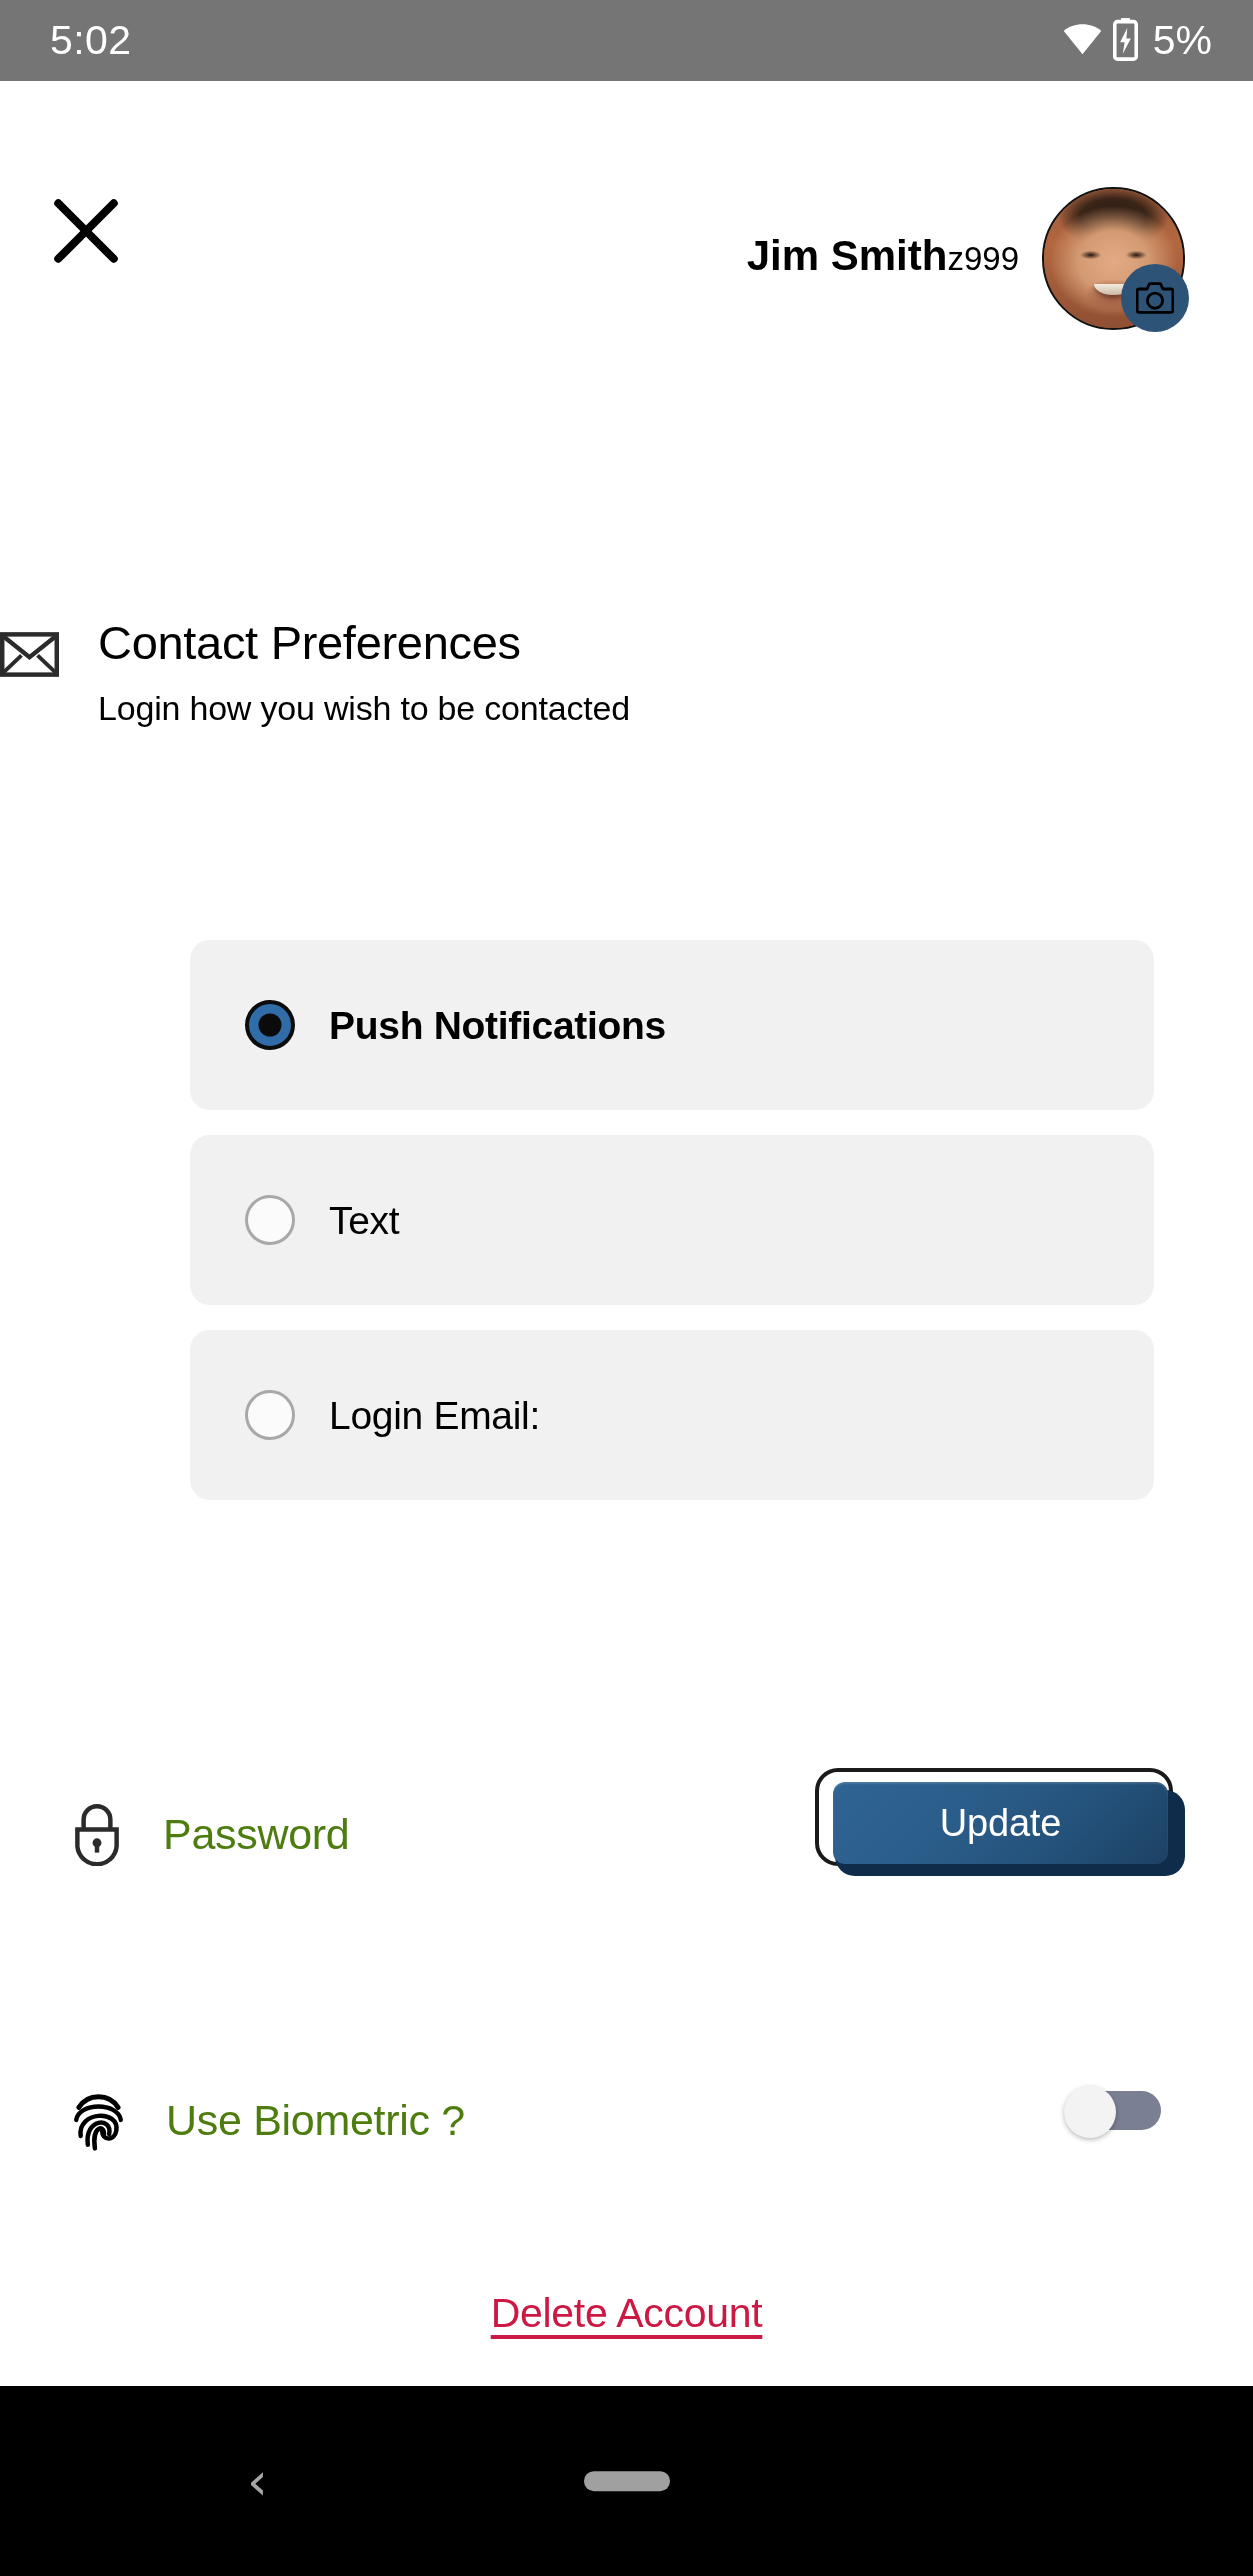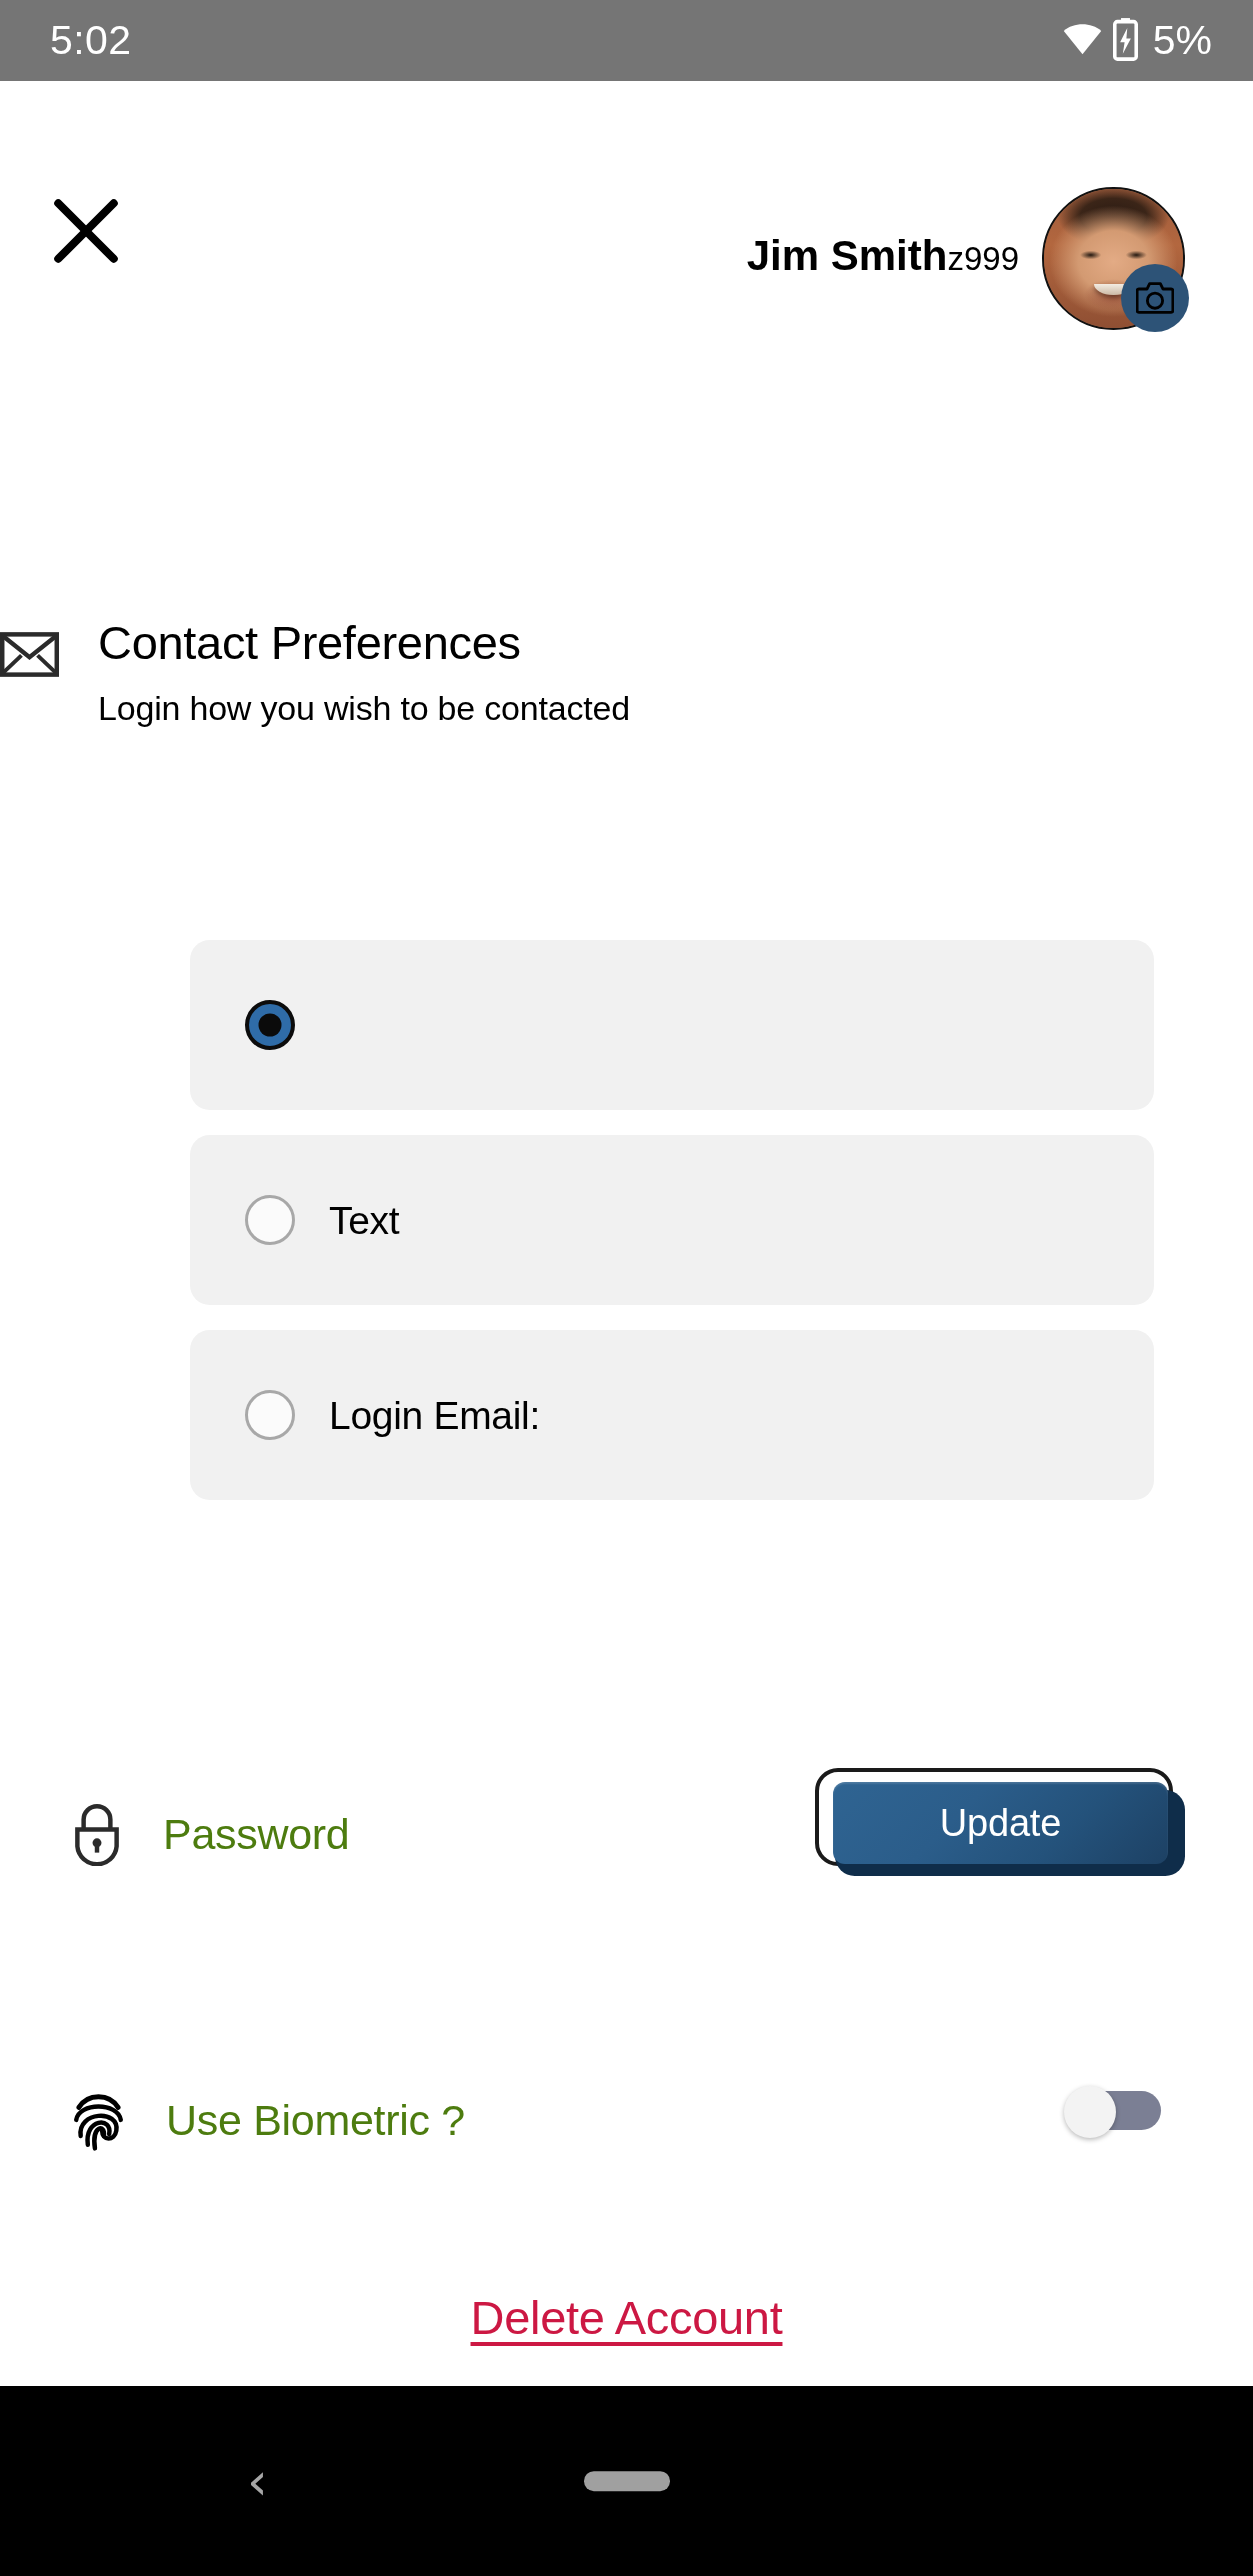--- a/index.html
+++ b/index.html
@@ -356,21 +356,21 @@
 
   
   .delete-link {
     position: absolute;
     left: 0;
     top: 2209px;
     width: 1253px;
     text-align: center;
   }
   .delete-link span {
-    font-size: 47px;
+    font-size: 41px;
     color: #cc1843;
     text-decoration: underline;
     text-decoration-thickness: 3.6px;
     text-underline-offset: 8px;
     letter-spacing: -0.3px;
     cursor: pointer;
   }
 
   
   .nav-bar {
@@ -467,20 +467,21 @@
         <div class="pref-title">Contact Preferences</div>
         <div class="pref-sub">Login how you wish to be contacted</div>
       </div>
     </div>
   </div>
 
   <div class="options">
 
     <div class="option-card">
       <span class="radio checked"></span>
+      <span class="option-label bold">Push Notifications</span>
     </div>
 
     <div class="option-card">
       <span class="radio"></span>
       <span class="option-label">Text</span>
     </div>
 
     <div class="option-card">
       <span class="radio"></span>
       <span class="option-label">Login Email:</span>

